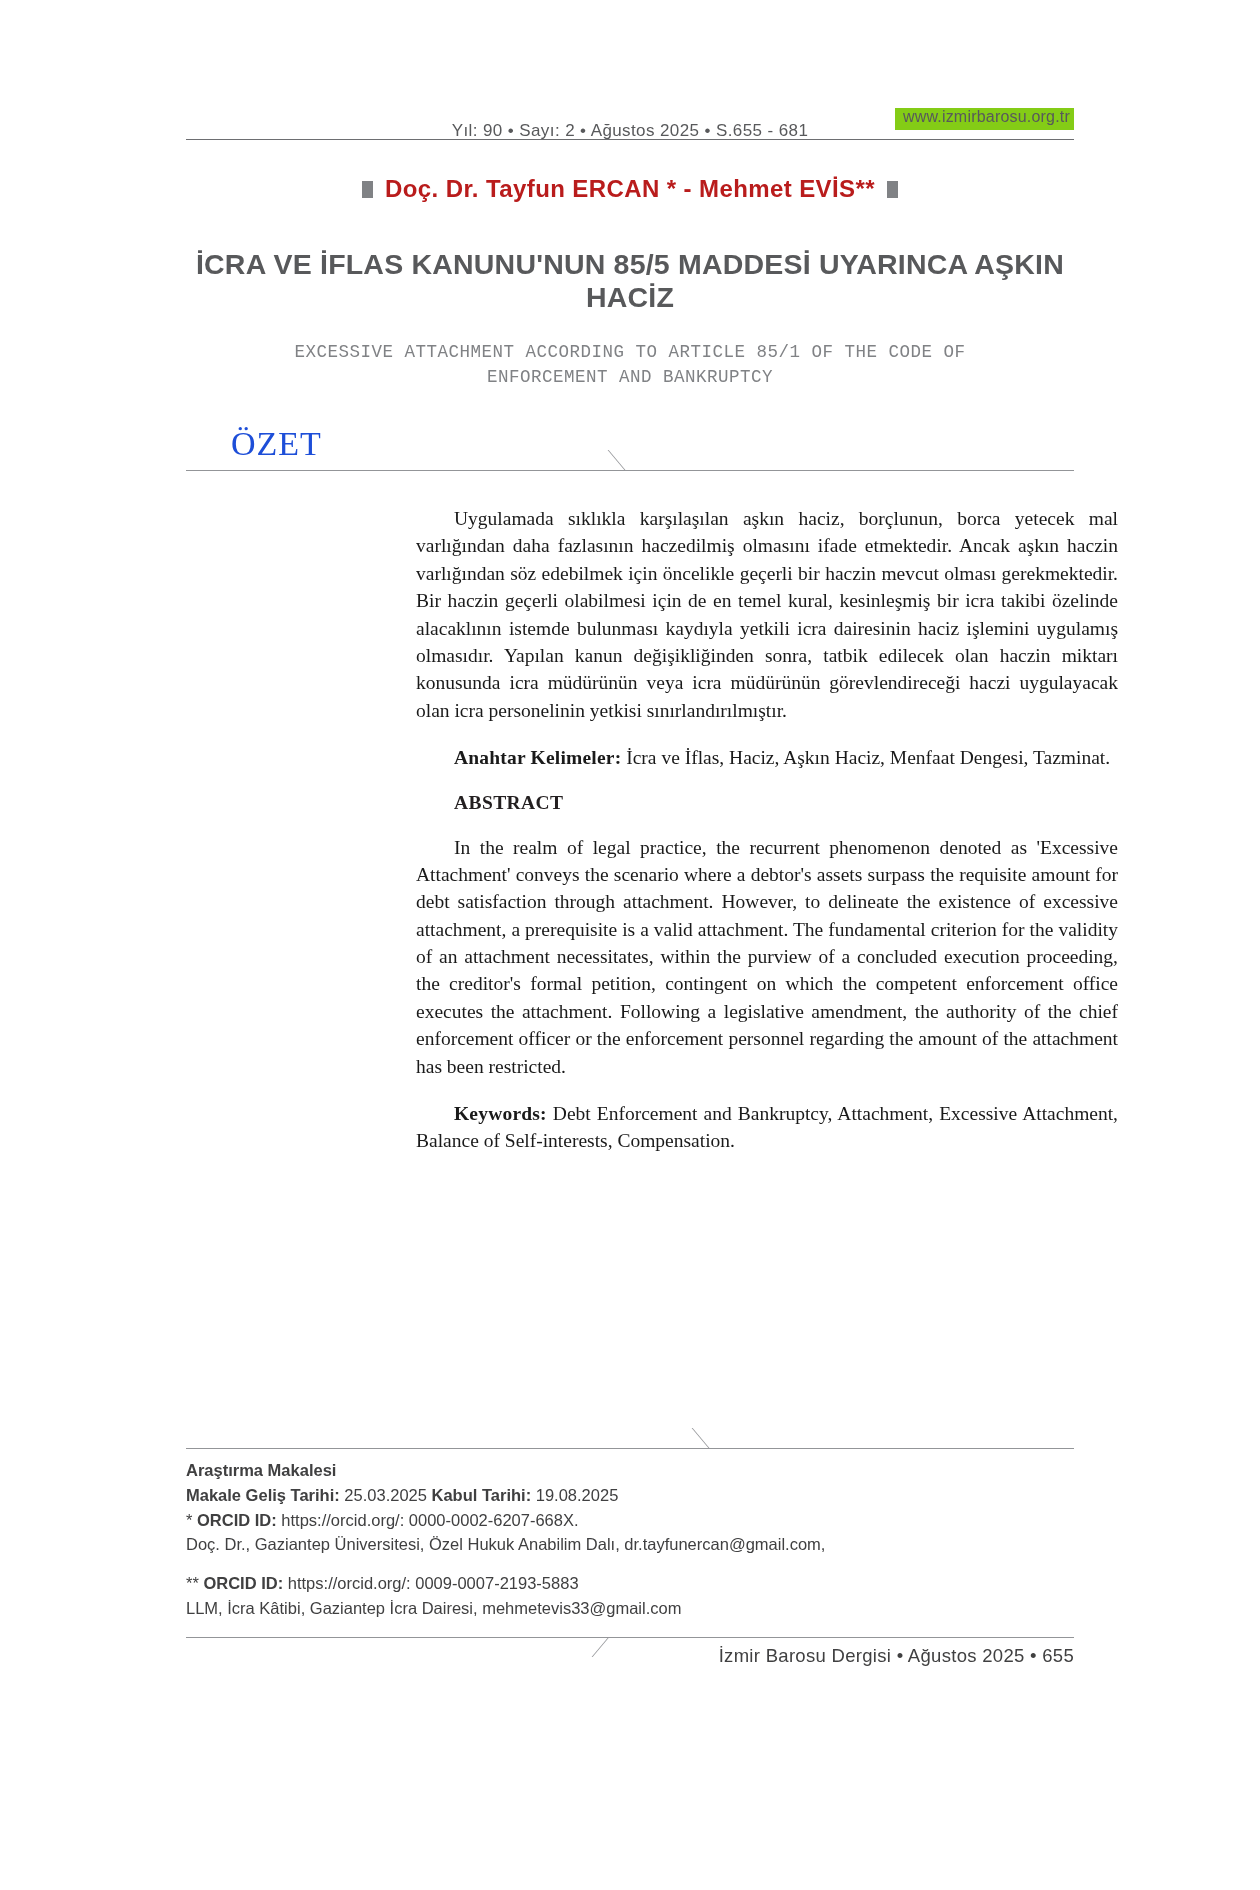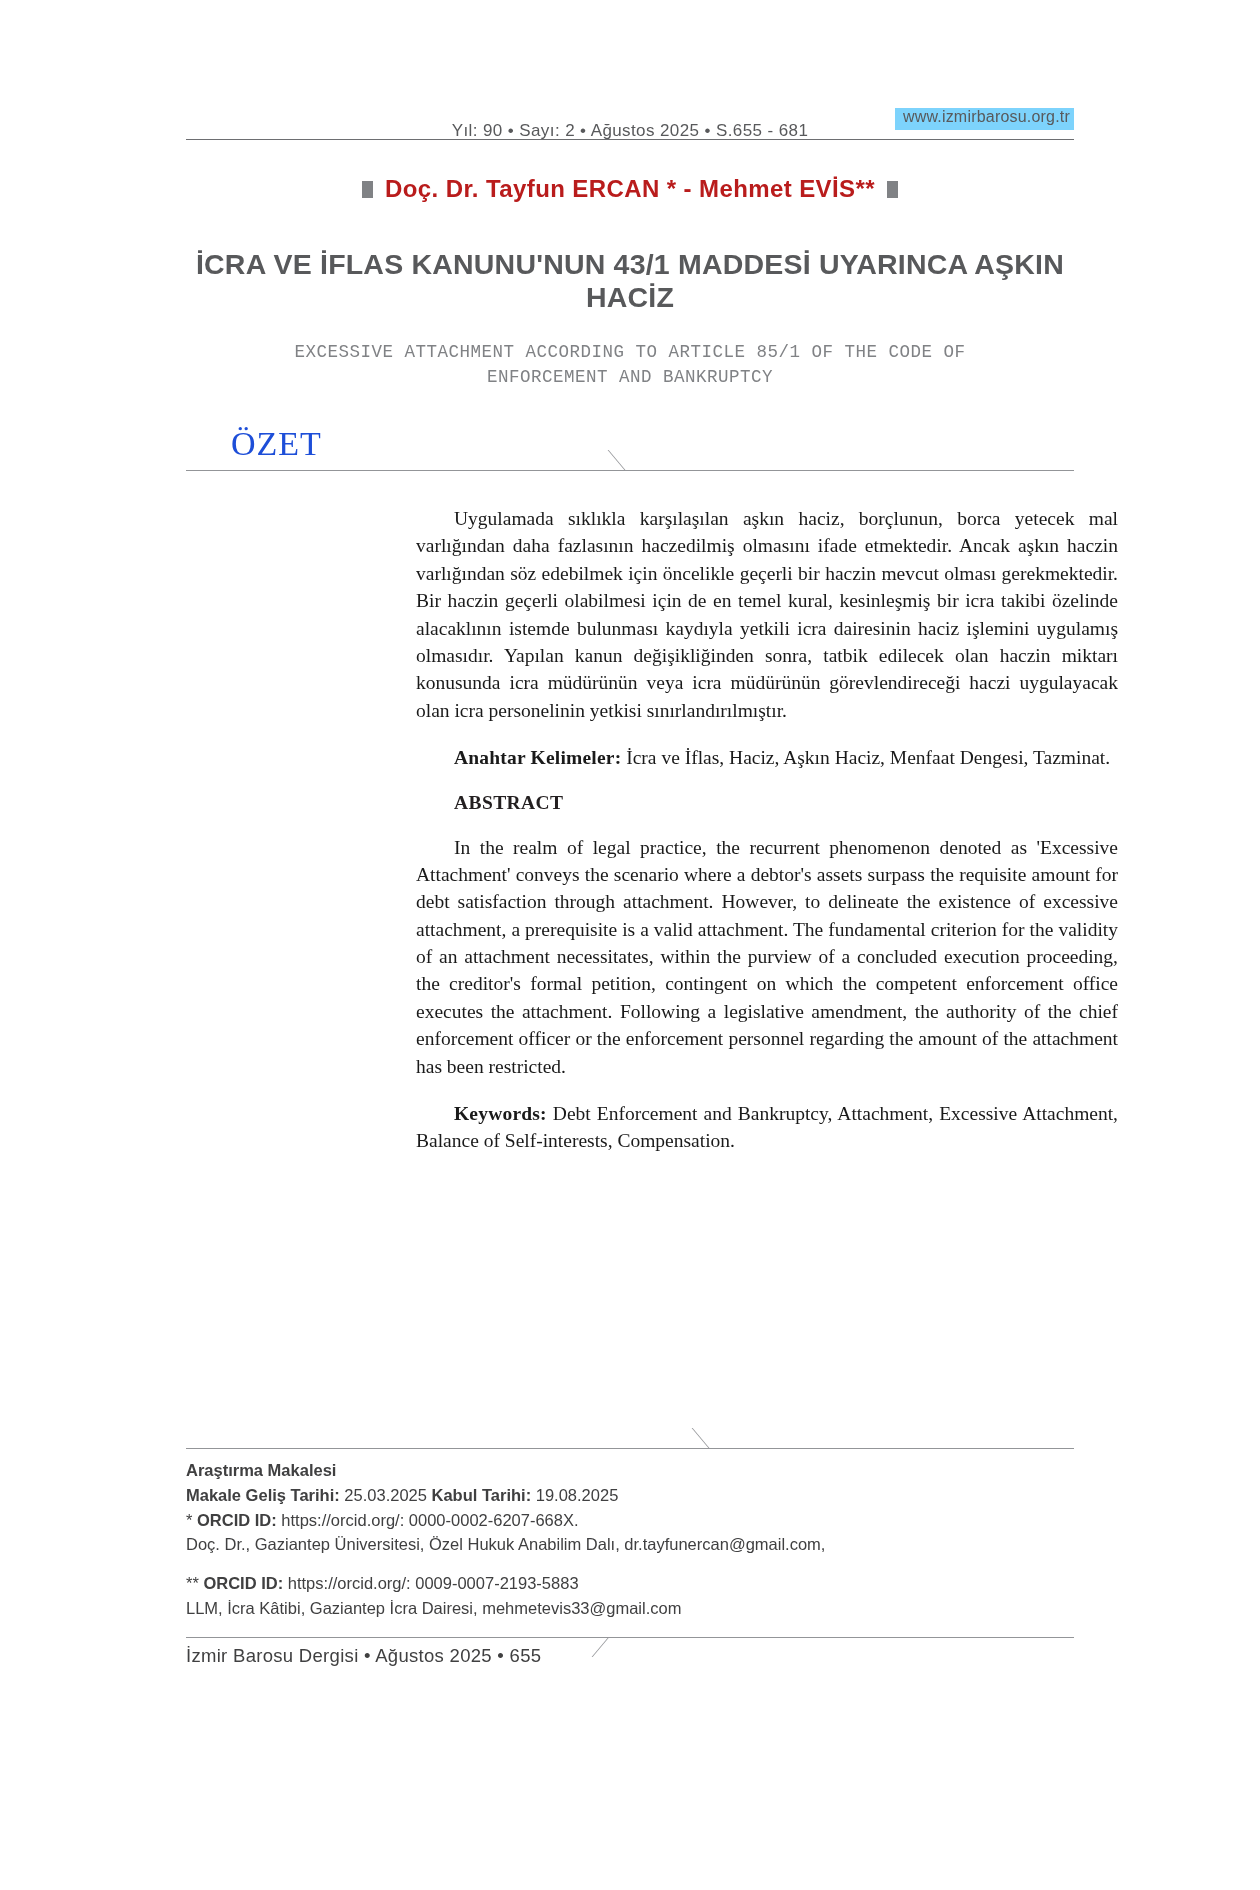--- a/index.html
+++ b/index.html
@@ -45,21 +45,21 @@
     margin-top: 7px;
   }
   .header-url {
     position: absolute;
     right: 186px;
     top: 108px;
     font-family: "Liberation Sans", sans-serif;
     font-size: 16px;
     color: #58595b;
     letter-spacing: 0.2px;
-    background: #7dd3fc;
+    background: #84cc16;
     padding: 0 4px 4px 8px;
   }
 
   
   .authors {
     position: absolute;
     left: 186px;
     top: 175px;
     width: 888px;
     text-align: center;
@@ -213,41 +213,41 @@
     width: 30px;
     height: 20px;
     border-left: 1px solid #939598;
     transform: skewX(-40deg);
   }
   .footer-text {
     position: absolute;
     left: 186px;
     top: 1645px;
     width: 888px;
-    text-align: left;
+    text-align: right;
     font-family: "Liberation Sans", sans-serif;
     font-size: 18.5px;
     letter-spacing: 0.3px;
     color: #404041;
   }
 </style>
 </head>
 <body>
 
 <div class="page">
 
   <div class="header-rule"></div>
   <div class="header-line">Yıl: 90 • Sayı: 2 • Ağustos 2025 • S.655 - 681</div>
   <div class="header-url">www.izmirbarosu.org.tr</div>
 
   <div class="authors">
     <span class="sq"></span><span>Doç. Dr. Tayfun ERCAN * - Mehmet EVİS**</span><span class="sq"></span>
   </div>
 
-  <div class="title-tr">İCRA VE İFLAS KANUNU'NUN 43/1 MADDESİ UYARINCA AŞKIN HACİZ</div>
+  <div class="title-tr">İCRA VE İFLAS KANUNU'NUN 85/5 MADDESİ UYARINCA AŞKIN HACİZ</div>
   <div class="title-en">EXCESSIVE ATTACHMENT ACCORDING TO ARTICLE 85/1 OF THE CODE OF ENFORCEMENT AND BANKRUPTCY</div>
 
   <div class="ozet-wrap">
     <div class="ozet-label">ÖZET</div>
     <div class="ozet-rule-diag"></div>
     <div class="ozet-rule"></div>
   </div>
 
   <div class="body-col">
     <p class="para">Uygulamada sıklıkla karşılaşılan aşkın haciz, borçlunun, borca yetecek mal varlığından daha fazlasının haczedilmiş olmasını ifade etmektedir. Ancak aşkın haczin varlığından söz edebilmek için öncelikle geçerli bir haczin mevcut olması gerekmektedir. Bir haczin geçerli olabilmesi için de en temel kural, kesinleşmiş bir icra takibi özelinde alacaklının istemde bulunması kaydıyla yetkili icra dairesinin haciz işlemini uygulamış olmasıdır. Yapılan kanun değişikliğinden sonra, tatbik edilecek olan haczin miktarı konusunda icra müdürünün veya icra müdürünün görevlendireceği haczi uygulayacak olan icra personelinin yetkisi sınırlandırılmıştır.</p>

